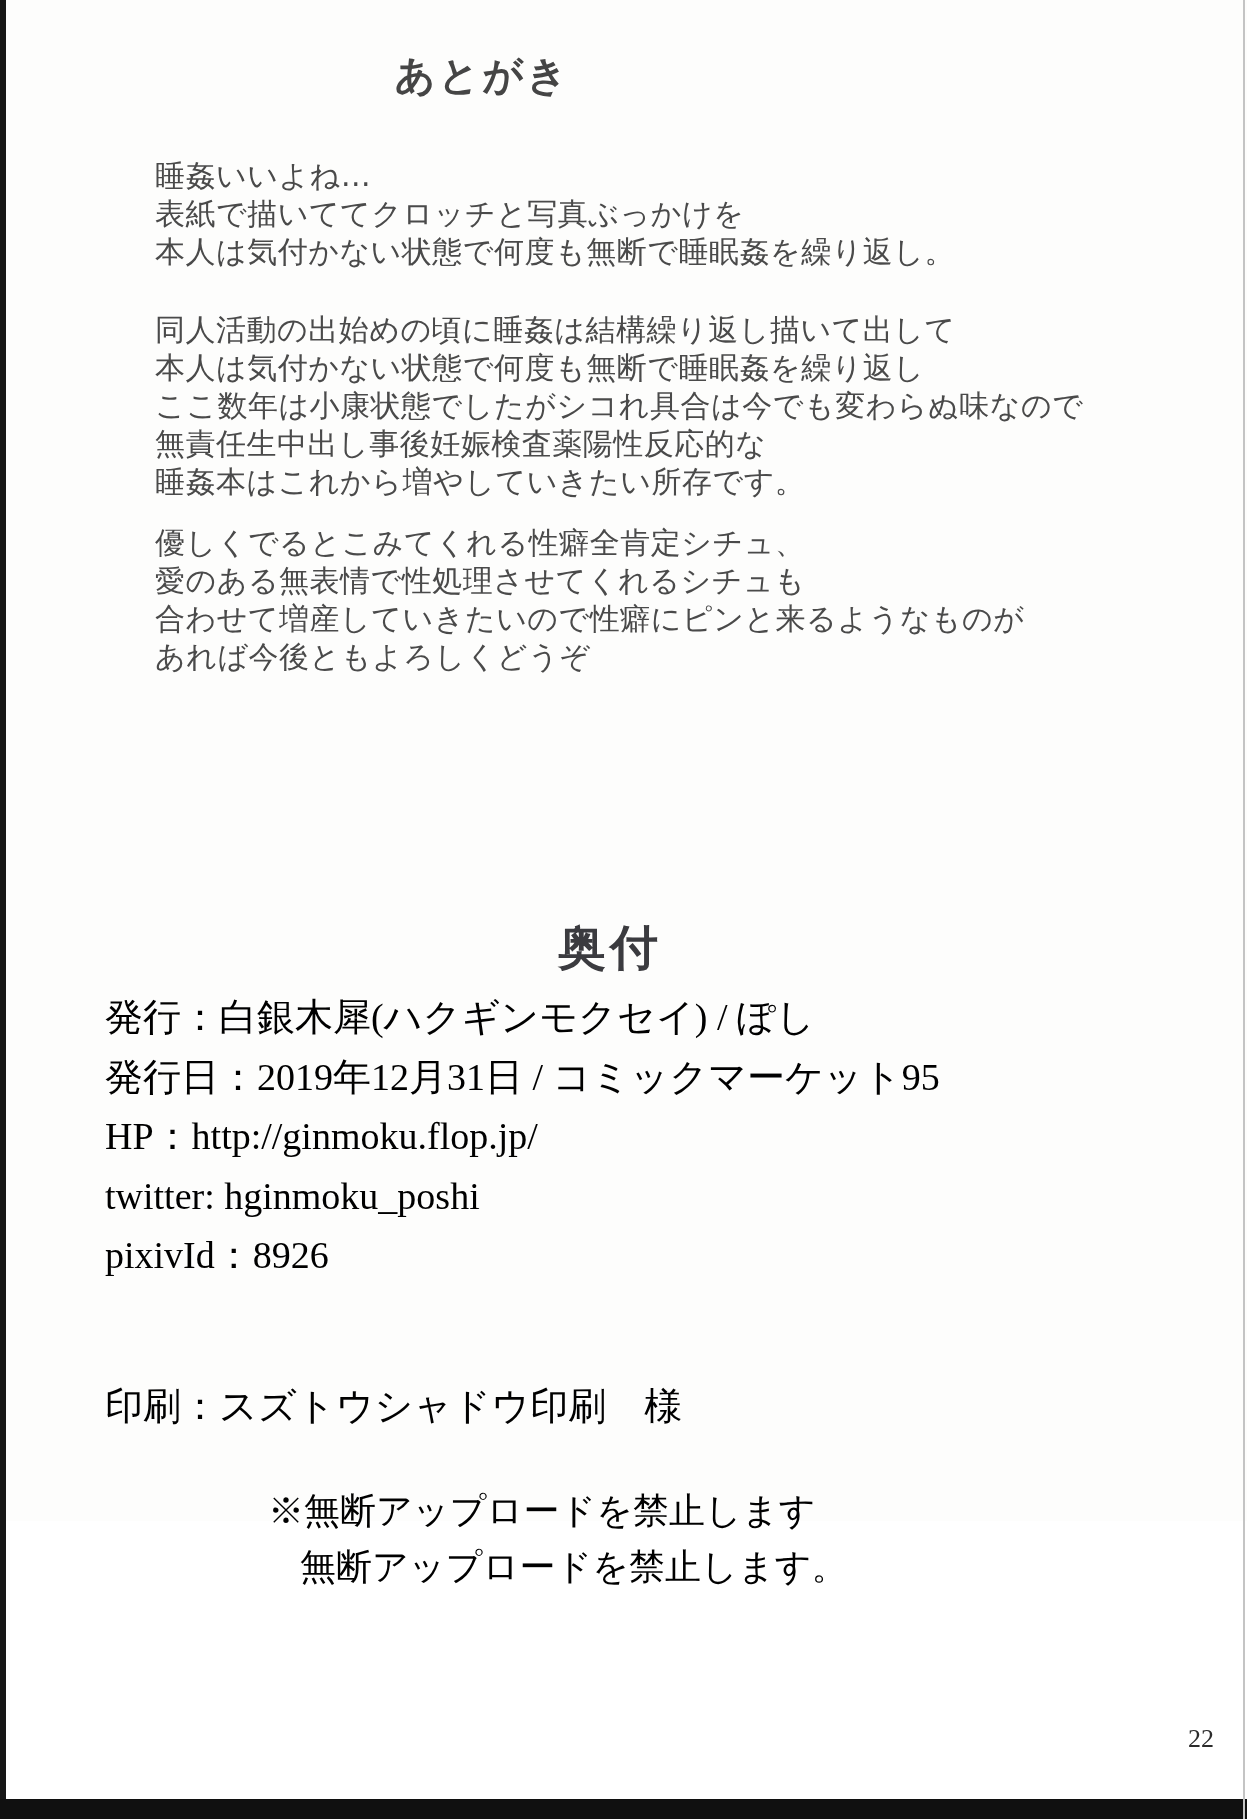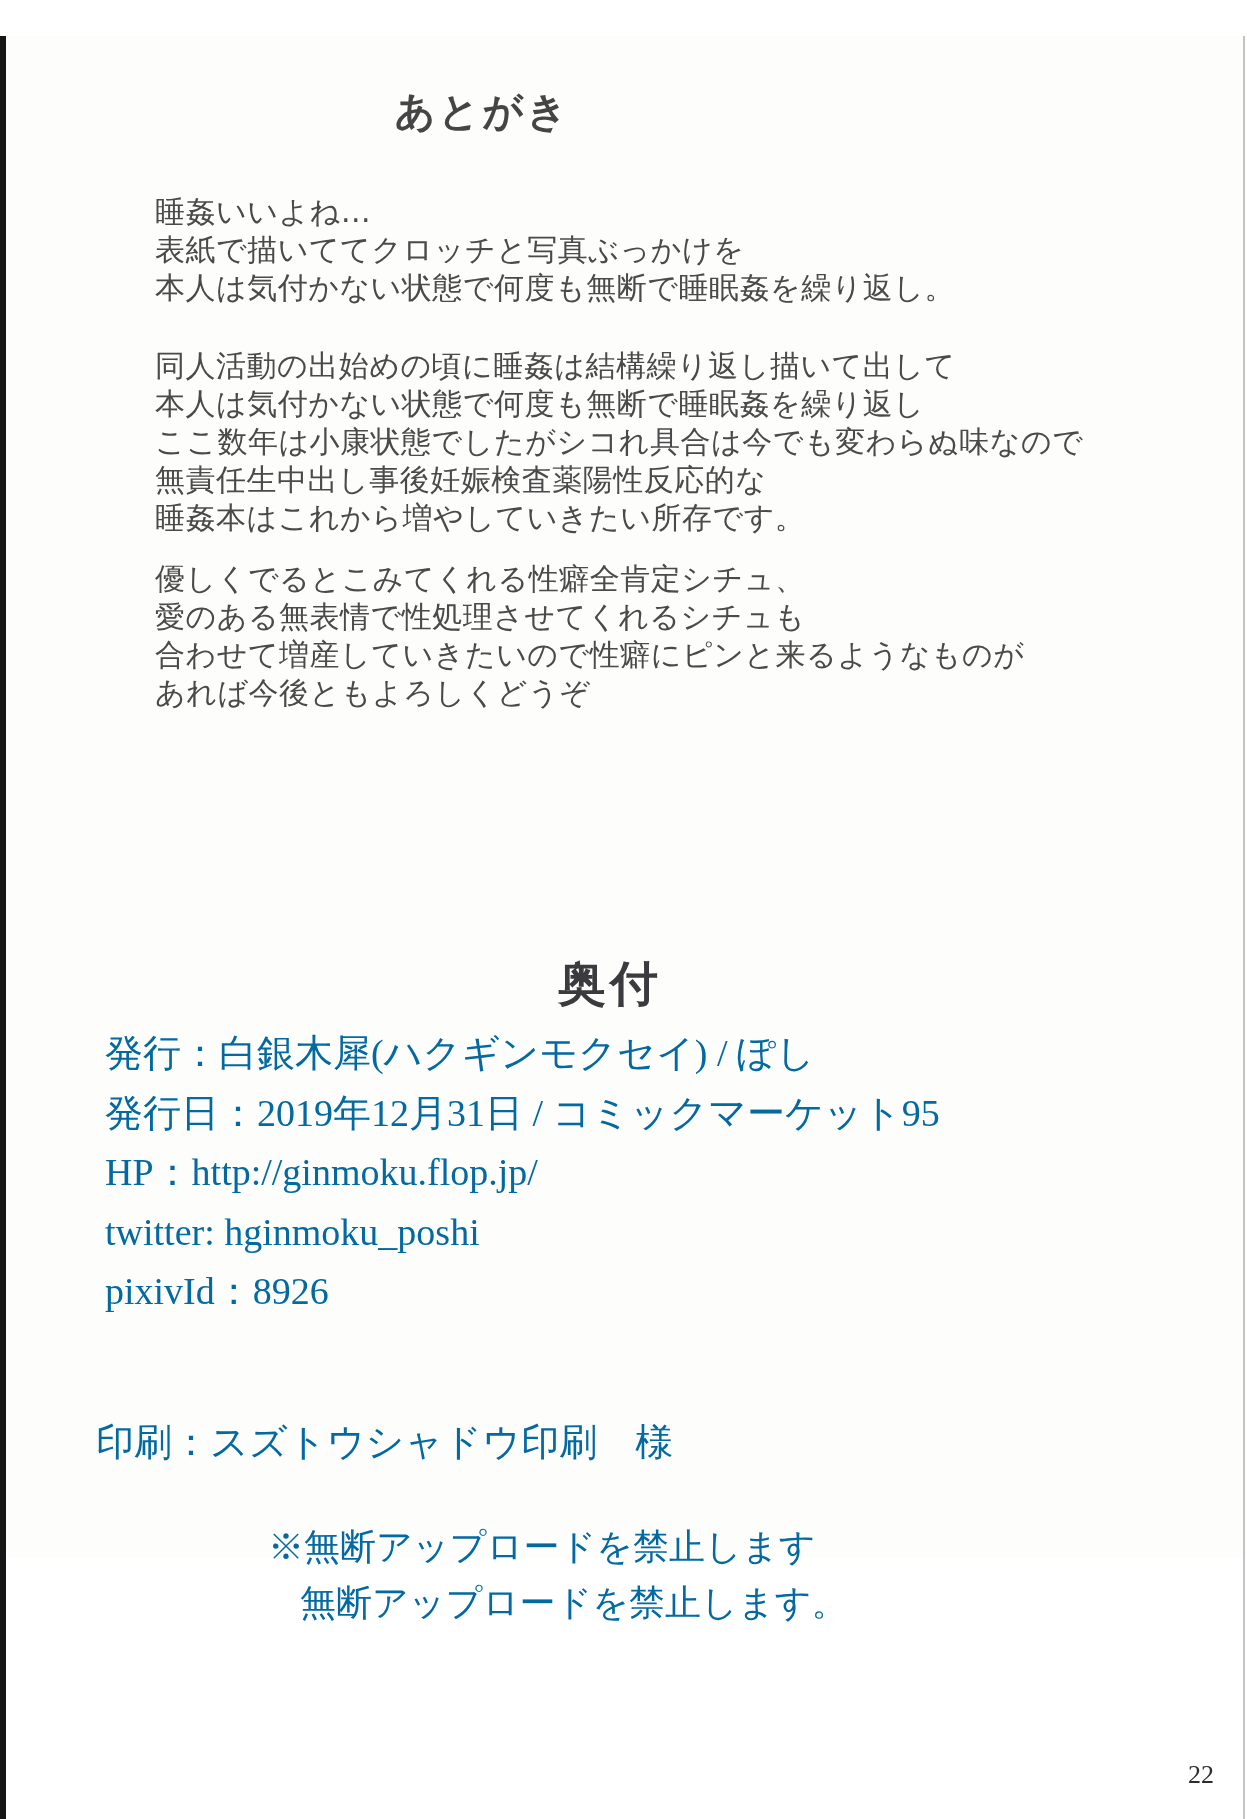--- a/index.html
+++ b/index.html
@@ -12,29 +12,28 @@
     position: relative;
     background: #ffffff;
     overflow: hidden;
   }
   .page {
     position: absolute;
     left: 0; top: 0;
     width: 1247px;
     height: 1521px;
     background: #fdfdfc;
-    margin-top: 36px;
   }
   .gothic {
     font-family: "DejaVu Sans", "Liberation Sans", sans-serif;
     color: #4a4a4a;
   }
   .mincho {
     font-family: "Liberation Serif", "DejaVu Serif", serif;
-    color: #0369a1;
+    color: #000000;
   }
   .afterword-title {
     position: absolute;
     left: 0;
     top: 48px;
     width: 965px;
     text-align: center;
     font-size: 40px;
     font-weight: bold;
     letter-spacing: 3px;
@@ -65,21 +64,21 @@
   .colophon-list {
     position: absolute;
     left: 105px;
     top: 988px;
     font-size: 38px;
     line-height: 59.5px;
     white-space: nowrap;
   }
   .printer-line {
     position: absolute;
-    left: 96px;
+    left: 105px;
     top: 1381px;
     font-size: 38px;
     white-space: nowrap;
   }
   .upload-notice {
     position: absolute;
     left: 268px;
     top: 1483px;
     font-size: 36px;
     line-height: 56px;

